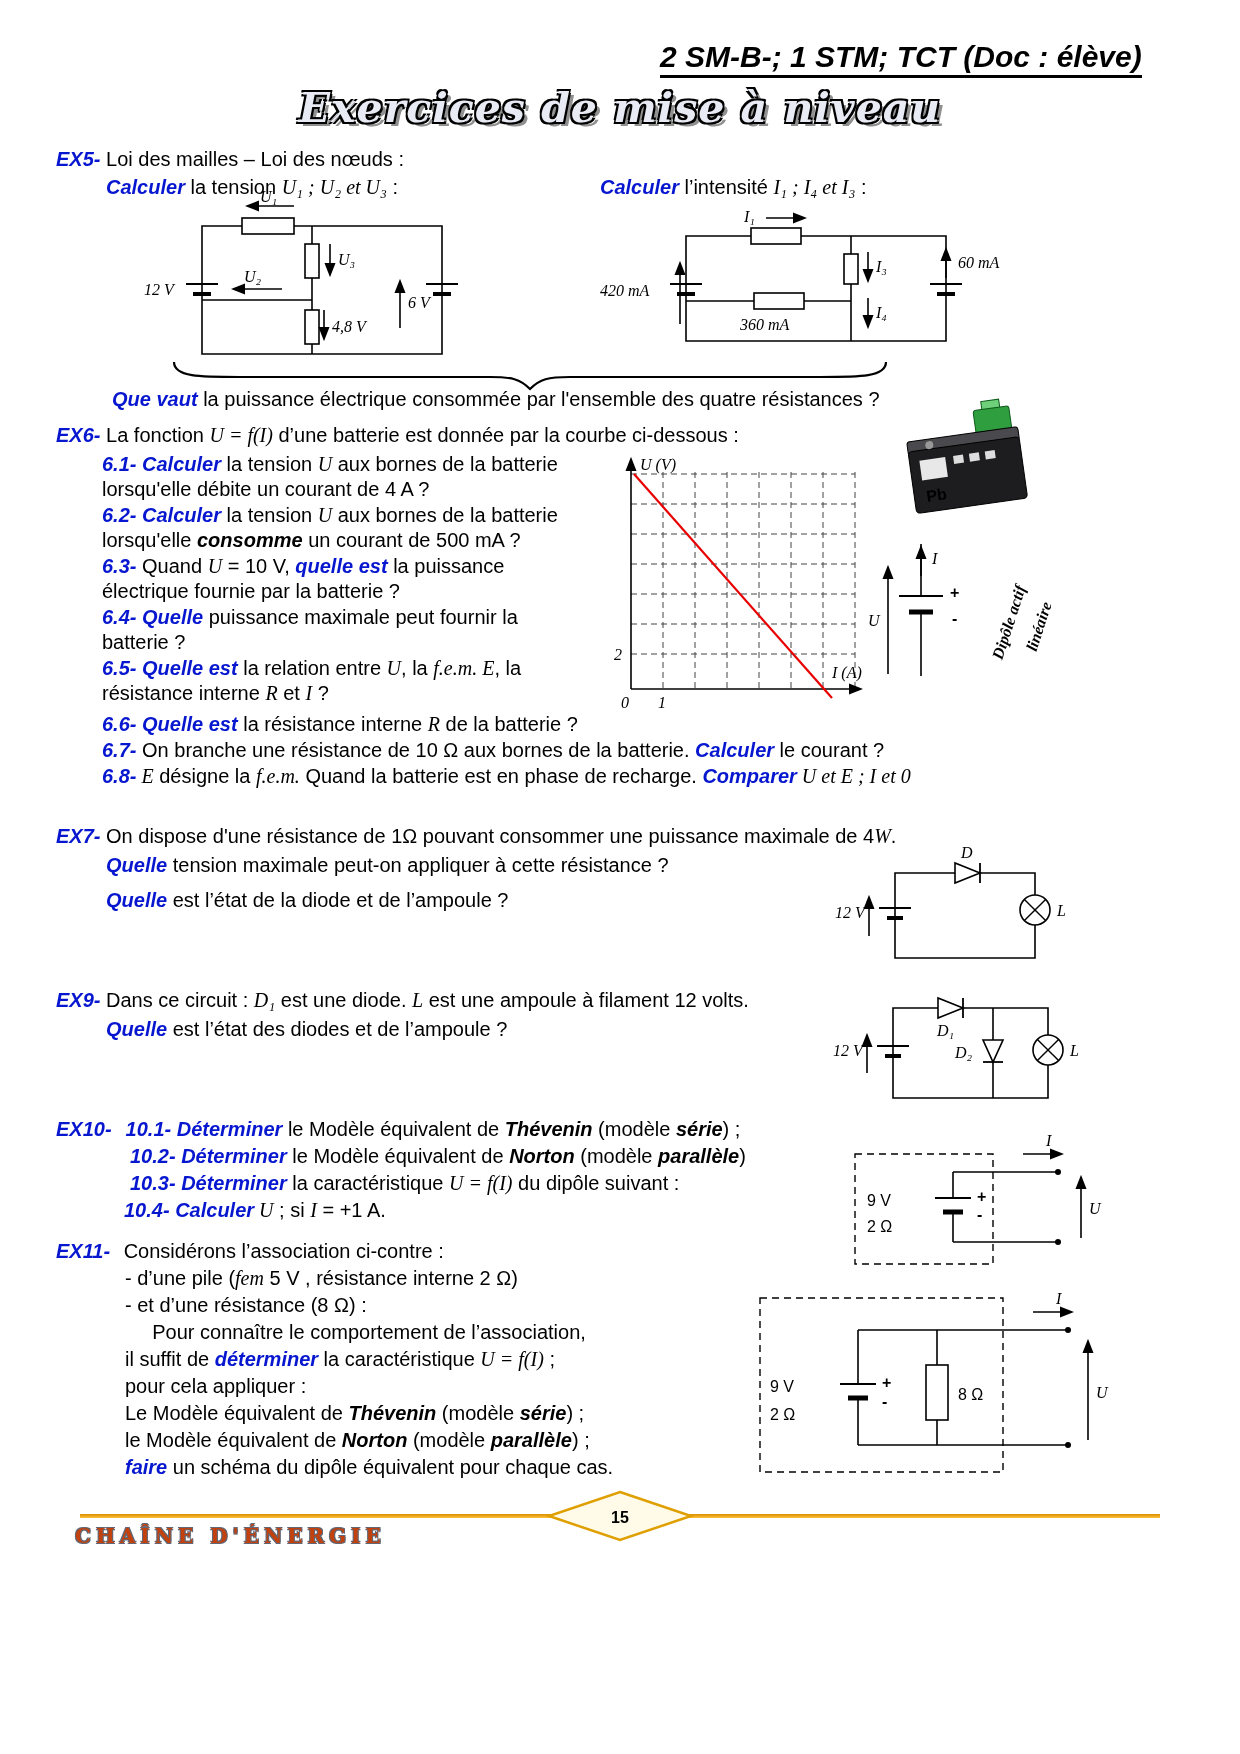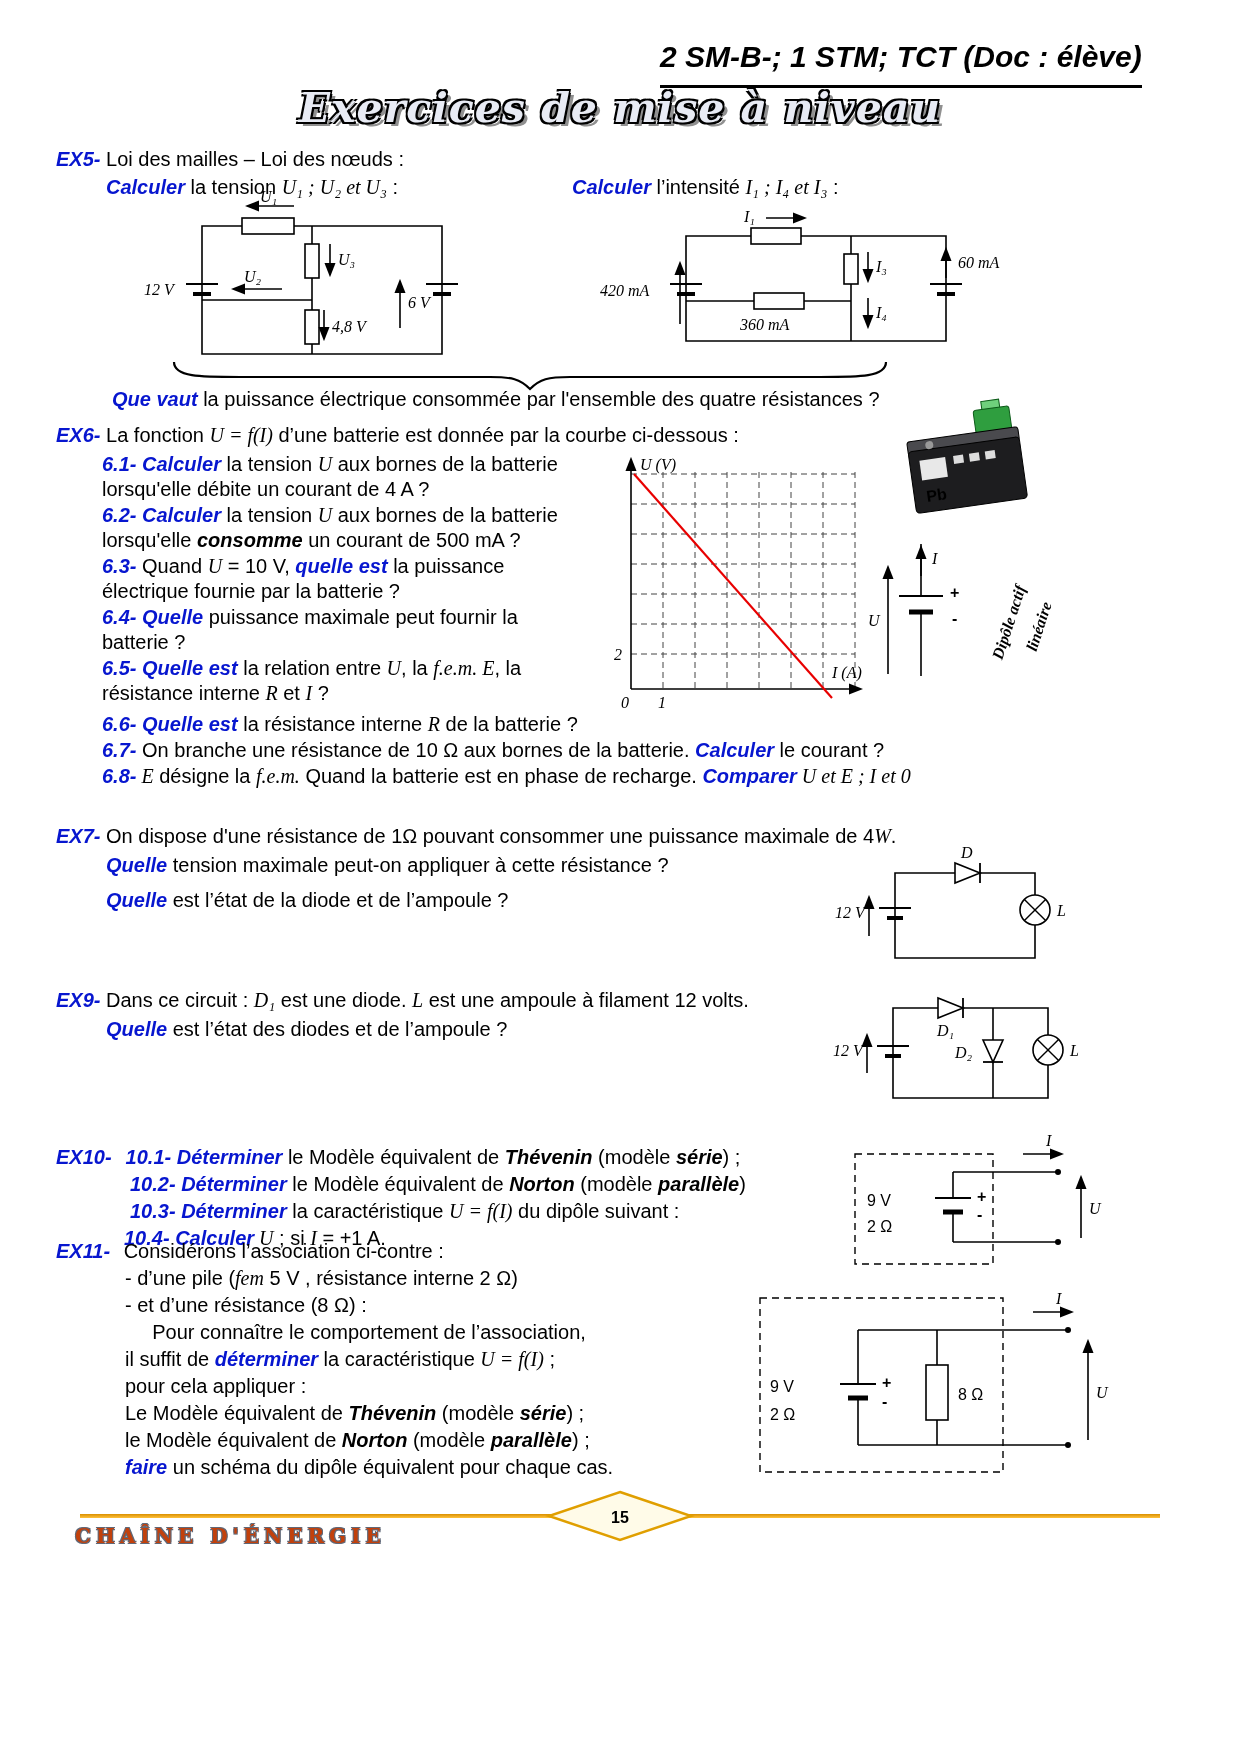--- a/index.html
+++ b/index.html
@@ -8,21 +8,21 @@
   .abs{position:absolute;}
   .line{white-space:nowrap;}
   .bluei{color:#0716cf;font-weight:bold;font-style:italic;}
   .bi{font-weight:bold;font-style:italic;}
   .mi{font-family:"Liberation Serif",serif;font-style:italic;}
   svg{overflow:visible;}
   svg text{font-family:"Liberation Serif",serif;font-style:italic;font-size:16px;fill:#000;stroke:none;}
   .sv-sans{font-family:"Liberation Sans",sans-serif !important;font-style:normal !important;}
   .title{font-family:"DejaVu Serif",serif;font-weight:bold;font-style:italic;font-size:49px;
          letter-spacing:2px;color:#1a1a1a;text-shadow:3px 3px 0 #a8a8a8;}
-  .classes{font-weight:bold;font-style:italic;font-size:30px;border-bottom:3px solid #000;padding-bottom:11px;}
+  .classes{font-weight:bold;font-style:italic;font-size:30px;border-bottom:3px solid #000;padding-bottom:1px;}
   .subtitle{font-family:"DejaVu Serif",serif;font-weight:bold;font-style:italic;font-size:41px;letter-spacing:1px;
         color:#e8ebf4;text-shadow:-2px -2px 0 #000,2px -2px 0 #000,-2px 2px 0 #000,2px 2px 0 #000,5px 4px 0 #909090;}
   .brand{font-family:"DejaVu Serif",serif;font-weight:bold;font-size:20px;letter-spacing:5px;color:#c2410c;
         text-shadow:-1px -1px 0 #606878,1px -1px 0 #606878,-1px 1px 0 #606878,1px 1px 0 #606878;}
   p{margin:0 0 1px 0;line-height:25px;}
   .col{width:462px;}
   .wide{width:1080px;white-space:nowrap;}
   .sec p{line-height:28px;}
   .goldline{height:4px;background:linear-gradient(180deg,#d98f00,#ffc23e);}
 </style>
@@ -41,21 +41,21 @@
 
   <div class="abs classes" style="left:660px;top:40px;">2 SM-B-; 1 STM; TCT (Doc : élève)</div>
   <div class="abs subtitle" style="left:0;top:84px;width:100%;text-align:center;">Exercices de mise à niveau</div>
 
   <div class="abs line" style="left:56px;top:148px;">
     <span class="bluei">EX5-</span><span> Loi des mailles – Loi des nœuds :</span>
   </div>
   <div class="abs line" style="left:106px;top:176px;">
     <span class="bluei">Calculer</span><span> la tension </span><span class="mi">U₁ ; U₂ et U₃</span><span> :</span>
   </div>
-  <div class="abs line" style="left:572px;top:176px;">
+  <div class="abs line" style="left:600px;top:176px;">
     <span class="bluei">Calculer</span><span> l’intensité </span><span class="mi">I₁ ; I₄ et I₃</span><span> :</span>
   </div>
 
   <svg class="abs" style="left:142px;top:192px;" width="320" height="175" viewBox="0 0 320 175">
     <g stroke="#000" stroke-width="1.6" fill="none">
       <path d="M60,34 H300 V162 H60 Z"></path>
       <line x1="170" y1="34" x2="170" y2="162"></line>
       <line x1="60" y1="108" x2="170" y2="108"></line>
     </g>
     <g stroke="#000" stroke-width="1.6" fill="#fff">
@@ -259,21 +259,21 @@
       <circle cx="215" cy="72" r="15" fill="#fff" stroke="#000" stroke-width="1.6"></circle>
       <line x1="204.4" y1="61.4" x2="225.6" y2="82.6" stroke="#000" stroke-width="1.4"></line>
       <line x1="204.4" y1="82.6" x2="225.6" y2="61.4" stroke="#000" stroke-width="1.4"></line>
     </g>
     <text x="0" y="78">12 V</text>
     <text x="104" y="58" font-size="17">D₁</text>
     <text x="122" y="80" font-size="17">D₂</text>
     <text x="237" y="78" font-size="18">L</text>
   </svg>
 
-  <div class="abs" style="left:56px;top:1116px;line-height:27px;margin-top:28px;">
+  <div class="abs" style="left:56px;top:1116px;line-height:27px;">
     <div class="line"><span class="bluei" style="margin-right:14px;">EX10-</span><span class="bluei">10.1- Déterminer</span><span> le Modèle équivalent de </span><span class="bi">Thévenin</span><span> (modèle </span><span class="bi">série</span><span>) ;</span></div>
     <div class="line" style="margin-left:74px;"><span class="bluei">10.2- Déterminer</span><span> le Modèle équivalent de </span><span class="bi">Norton</span><span> (modèle </span><span class="bi">parallèle</span><span>)</span></div>
     <div class="line" style="margin-left:74px;"><span class="bluei">10.3- Déterminer</span><span> la caractéristique </span><span class="mi">U = f(I)</span><span> du dipôle suivant :</span></div>
     <div class="line" style="margin-left:68px;"><span class="bluei">10.4- Calculer</span><span class="mi"> U</span><span> ; si </span><span class="mi">I</span><span> = +1 A.</span></div>
   </div>
 
   <svg class="abs" style="left:843px;top:1116px;" width="260" height="155" viewBox="0 0 260 155">
     <rect x="12" y="38" width="138" height="110" fill="none" stroke="#000" stroke-width="1.4" stroke-dasharray="7,5"></rect>
     <g stroke="#000" stroke-width="1.6" fill="none">
       <line x1="110" y1="82" x2="110" y2="56"></line>

